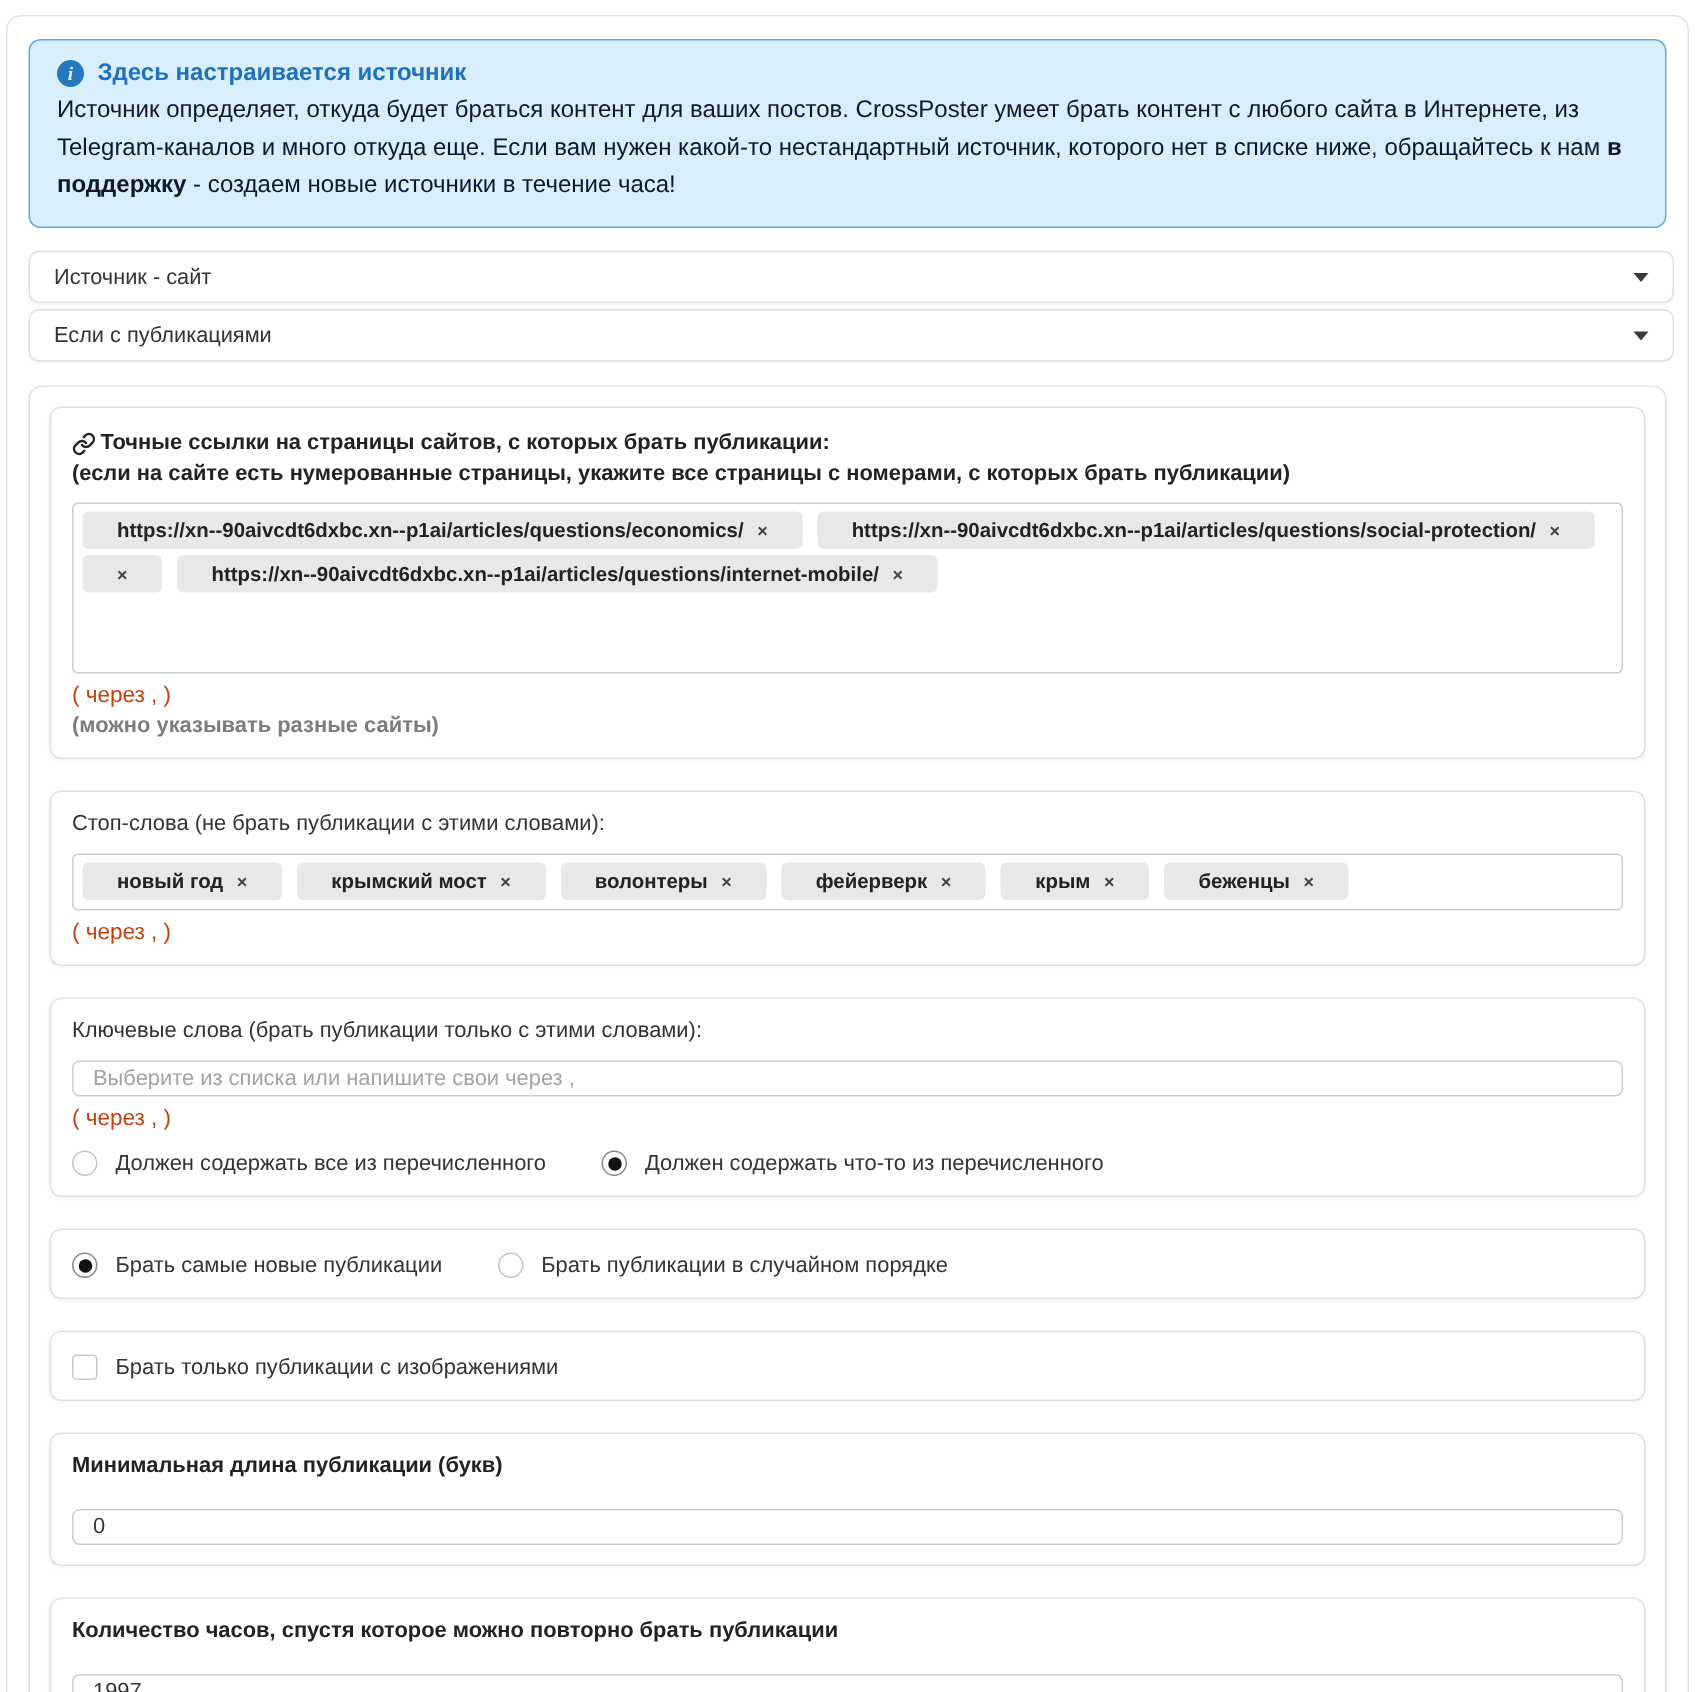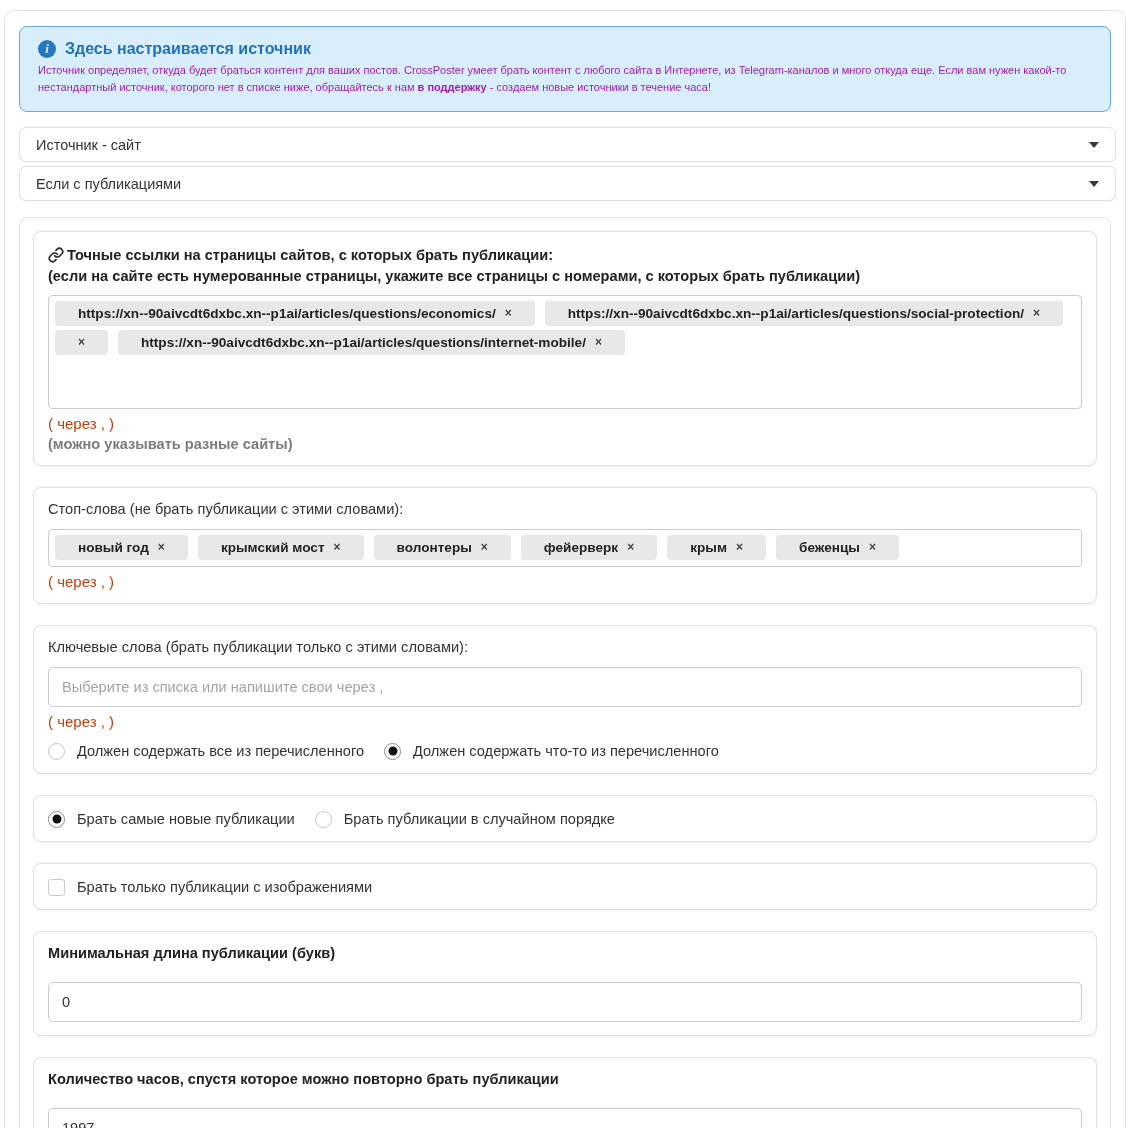--- a/index.html
+++ b/index.html
@@ -21,21 +21,21 @@
     padding: 13px 18px 15px 18px; margin-bottom: 15px;
   }
   .info-title-row { display: flex; align-items: center; gap: 9px; margin-bottom: 4px; }
   .info-icon {
     width: 18px; height: 18px; border-radius: 50%; background: #2478bd;
     color: #d9eefb; font-weight: bold; font-size: 13px;
     display: inline-flex; align-items: center; justify-content: center;
     font-family: "Liberation Serif", serif; font-style: italic; flex: 0 0 auto;
   }
   .info-title { color: #1f72b8; font-weight: bold; font-size: 16px; }
-  .info-body { color: #a21caf; font-size: 11px; line-height: 1.55; }
+  .info-body { color: #0f172a; font-size: 16px; line-height: 1.55; }
   .info-body .support-link { font-weight: bold; cursor: pointer; }
   
   .select {
     width: 1097px; height: 35px; border: 1px solid #e0e0e0; border-radius: 7px;
     display: flex; align-items: center; justify-content: space-between;
     padding: 0 16px; margin-bottom: 4px; background: #fff; cursor: pointer;
     box-shadow: 0 1px 1px rgba(0,0,0,0.03);
   }
   .select-label { font-size: 14.5px; color: #333; }
   .caret {
@@ -71,27 +71,27 @@
   .tag {
     background: #e8e8e8; border-radius: 4px; padding: 5px 23px;
     display: inline-flex; align-items: center; gap: 9px;
     font-size: 13.6px; font-weight: 600; color: #222; white-space: nowrap;
   }
   .tag-x {
     color: #444; font-size: 12px; font-weight: bold; cursor: pointer; line-height: 1;
   }
   
   .text-input {
-    width: 100%; height: 40px; border: 1px solid #ccc; border-radius: 5px;
+    width: 100%; height: 24px; border: 1px solid #ccc; border-radius: 5px;
     padding: 0 13px; font-size: 14.6px; color: #333; background: #fff; outline: none;
     font-family: "Liberation Sans", "DejaVu Sans", sans-serif;
   }
   .text-input::placeholder { color: #a3a3a3; }
   
-  .choice-row { display: flex; align-items: center; gap: 20px; margin-top: 13px; }
+  .choice-row { display: flex; align-items: center; gap: 37px; margin-top: 13px; }
   .choice-row.flush { margin-top: 2px; }
   .choice { display: flex; align-items: center; gap: 12px; cursor: pointer; }
   .radio {
     width: 17px; height: 17px; border-radius: 50%; border: 1px solid #c4c4c4;
     background: #fff; flex: 0 0 auto; position: relative;
   }
   .radio.checked { border-color: #8a8a8a; }
   .radio.checked::after {
     content: ""; position: absolute; left: 50%; top: 50%;
     width: 9px; height: 9px; border-radius: 50%; background: #111;

